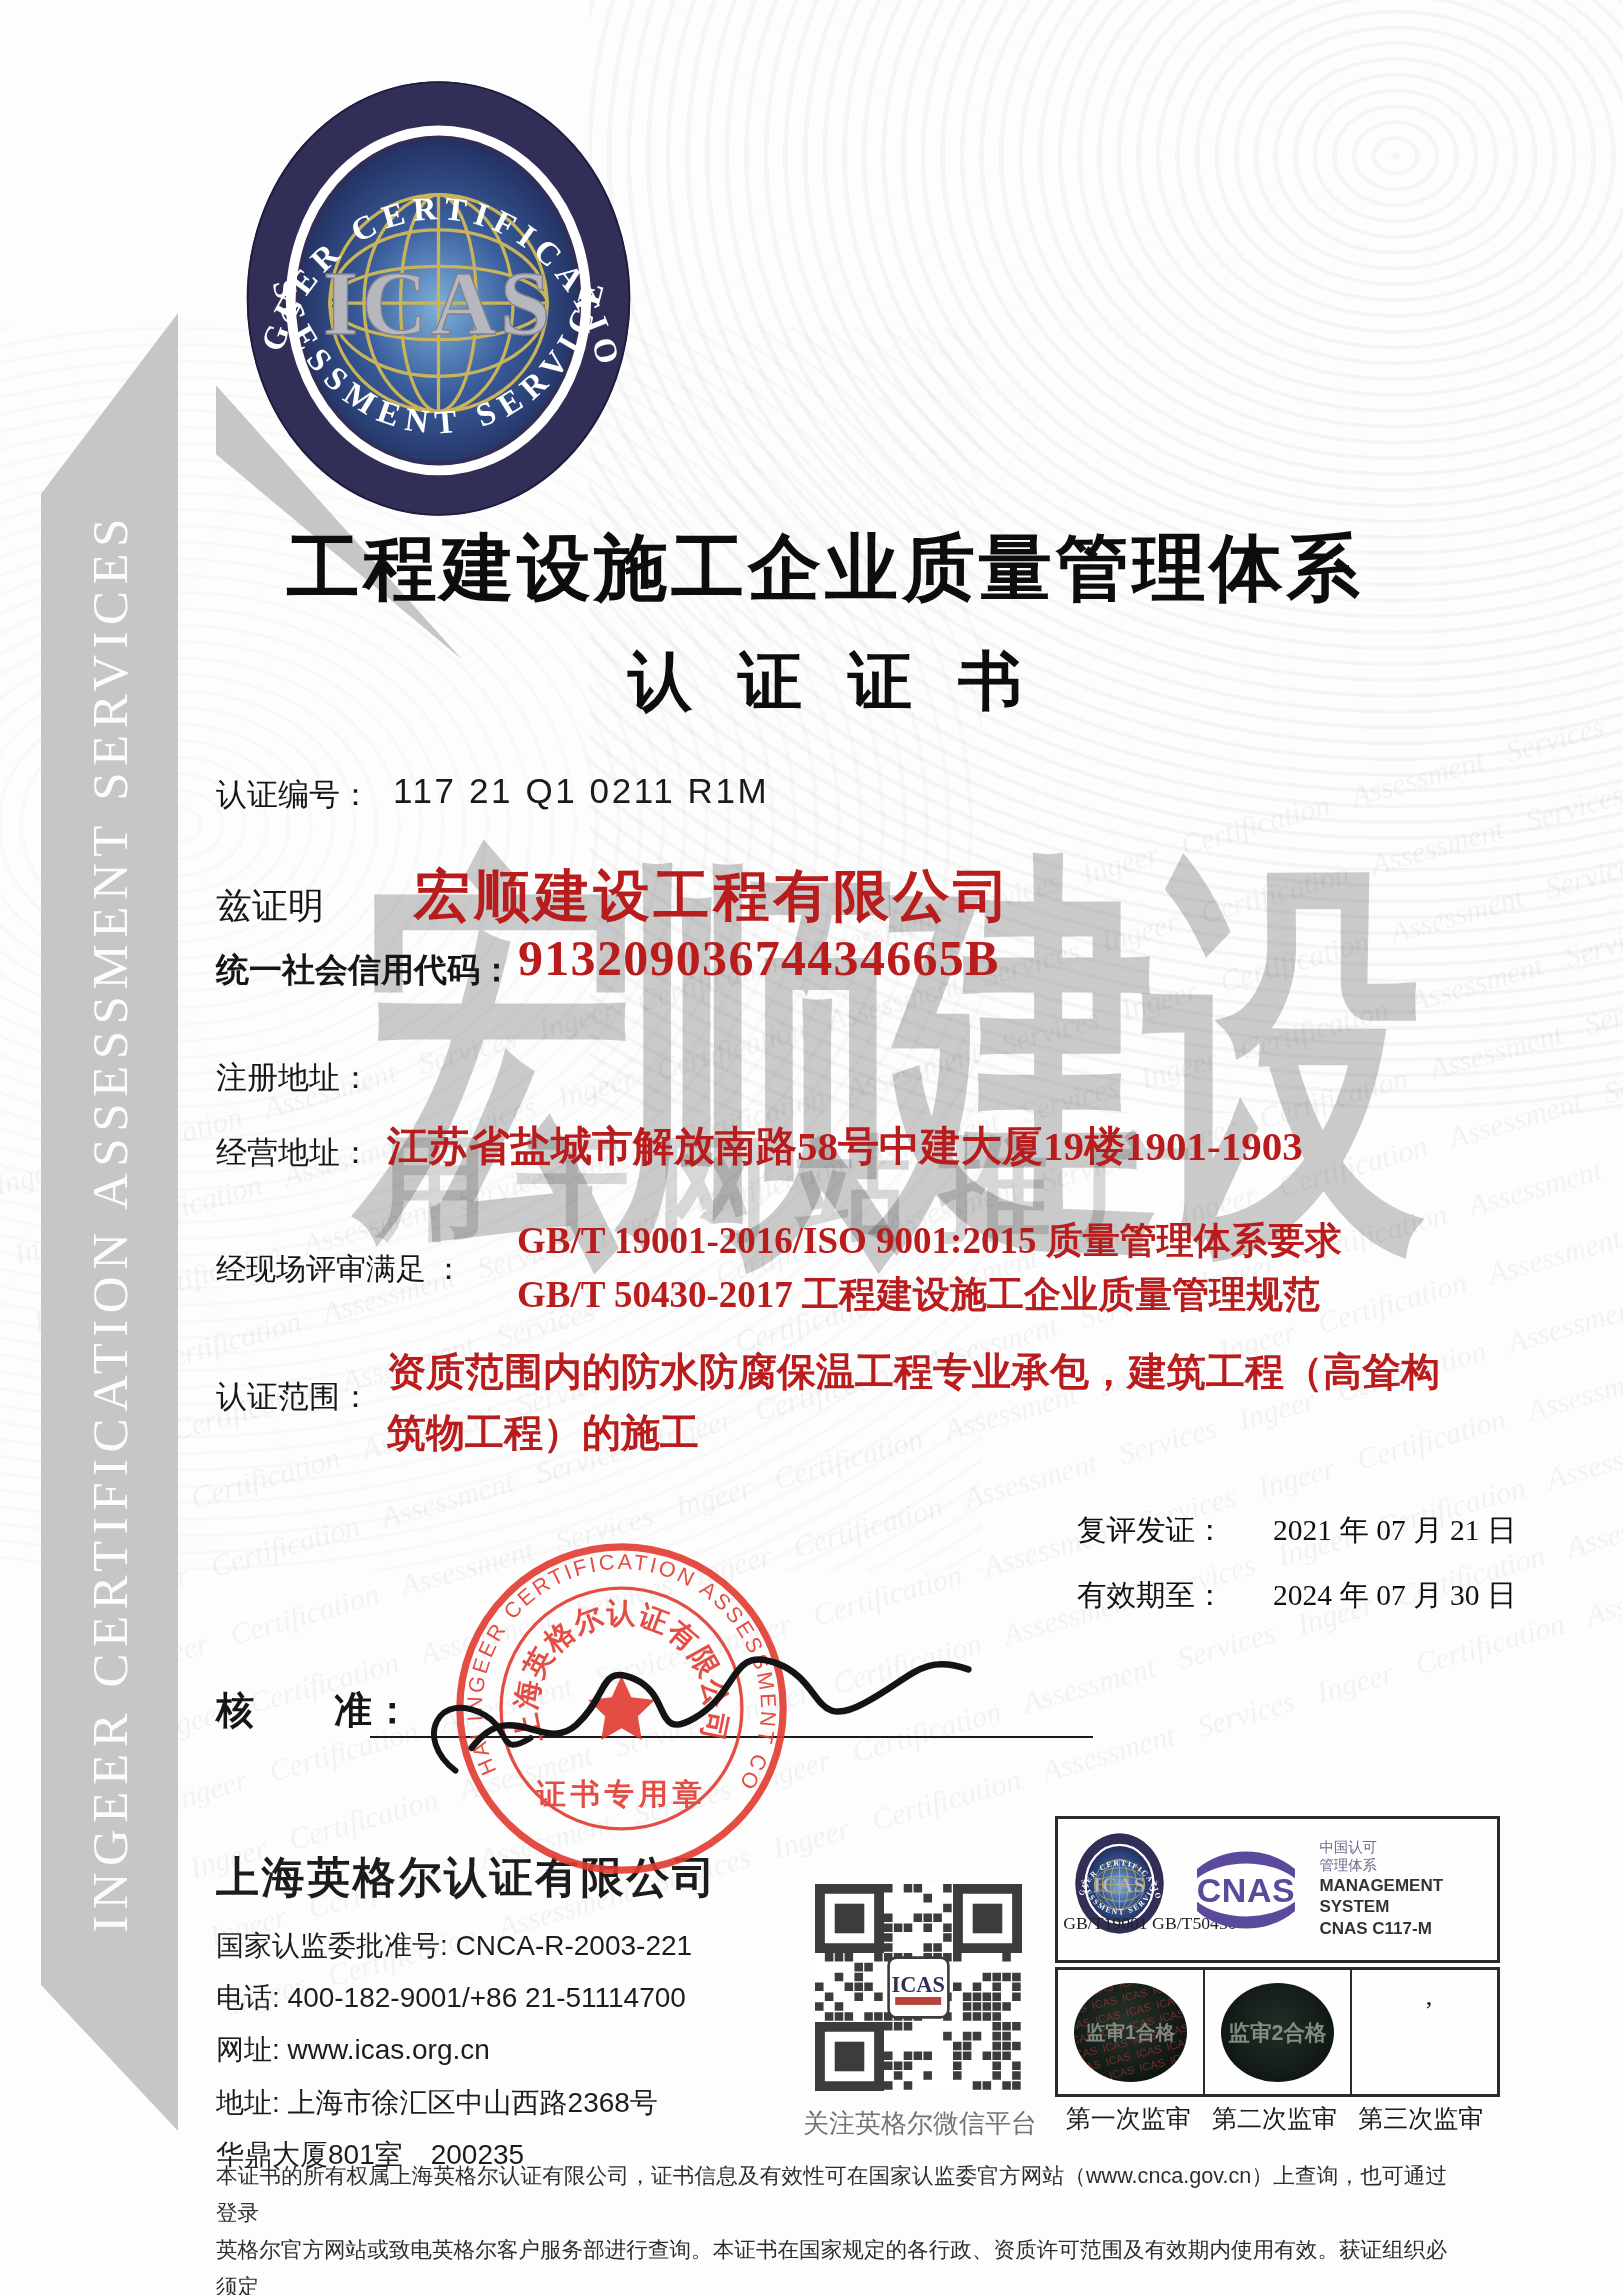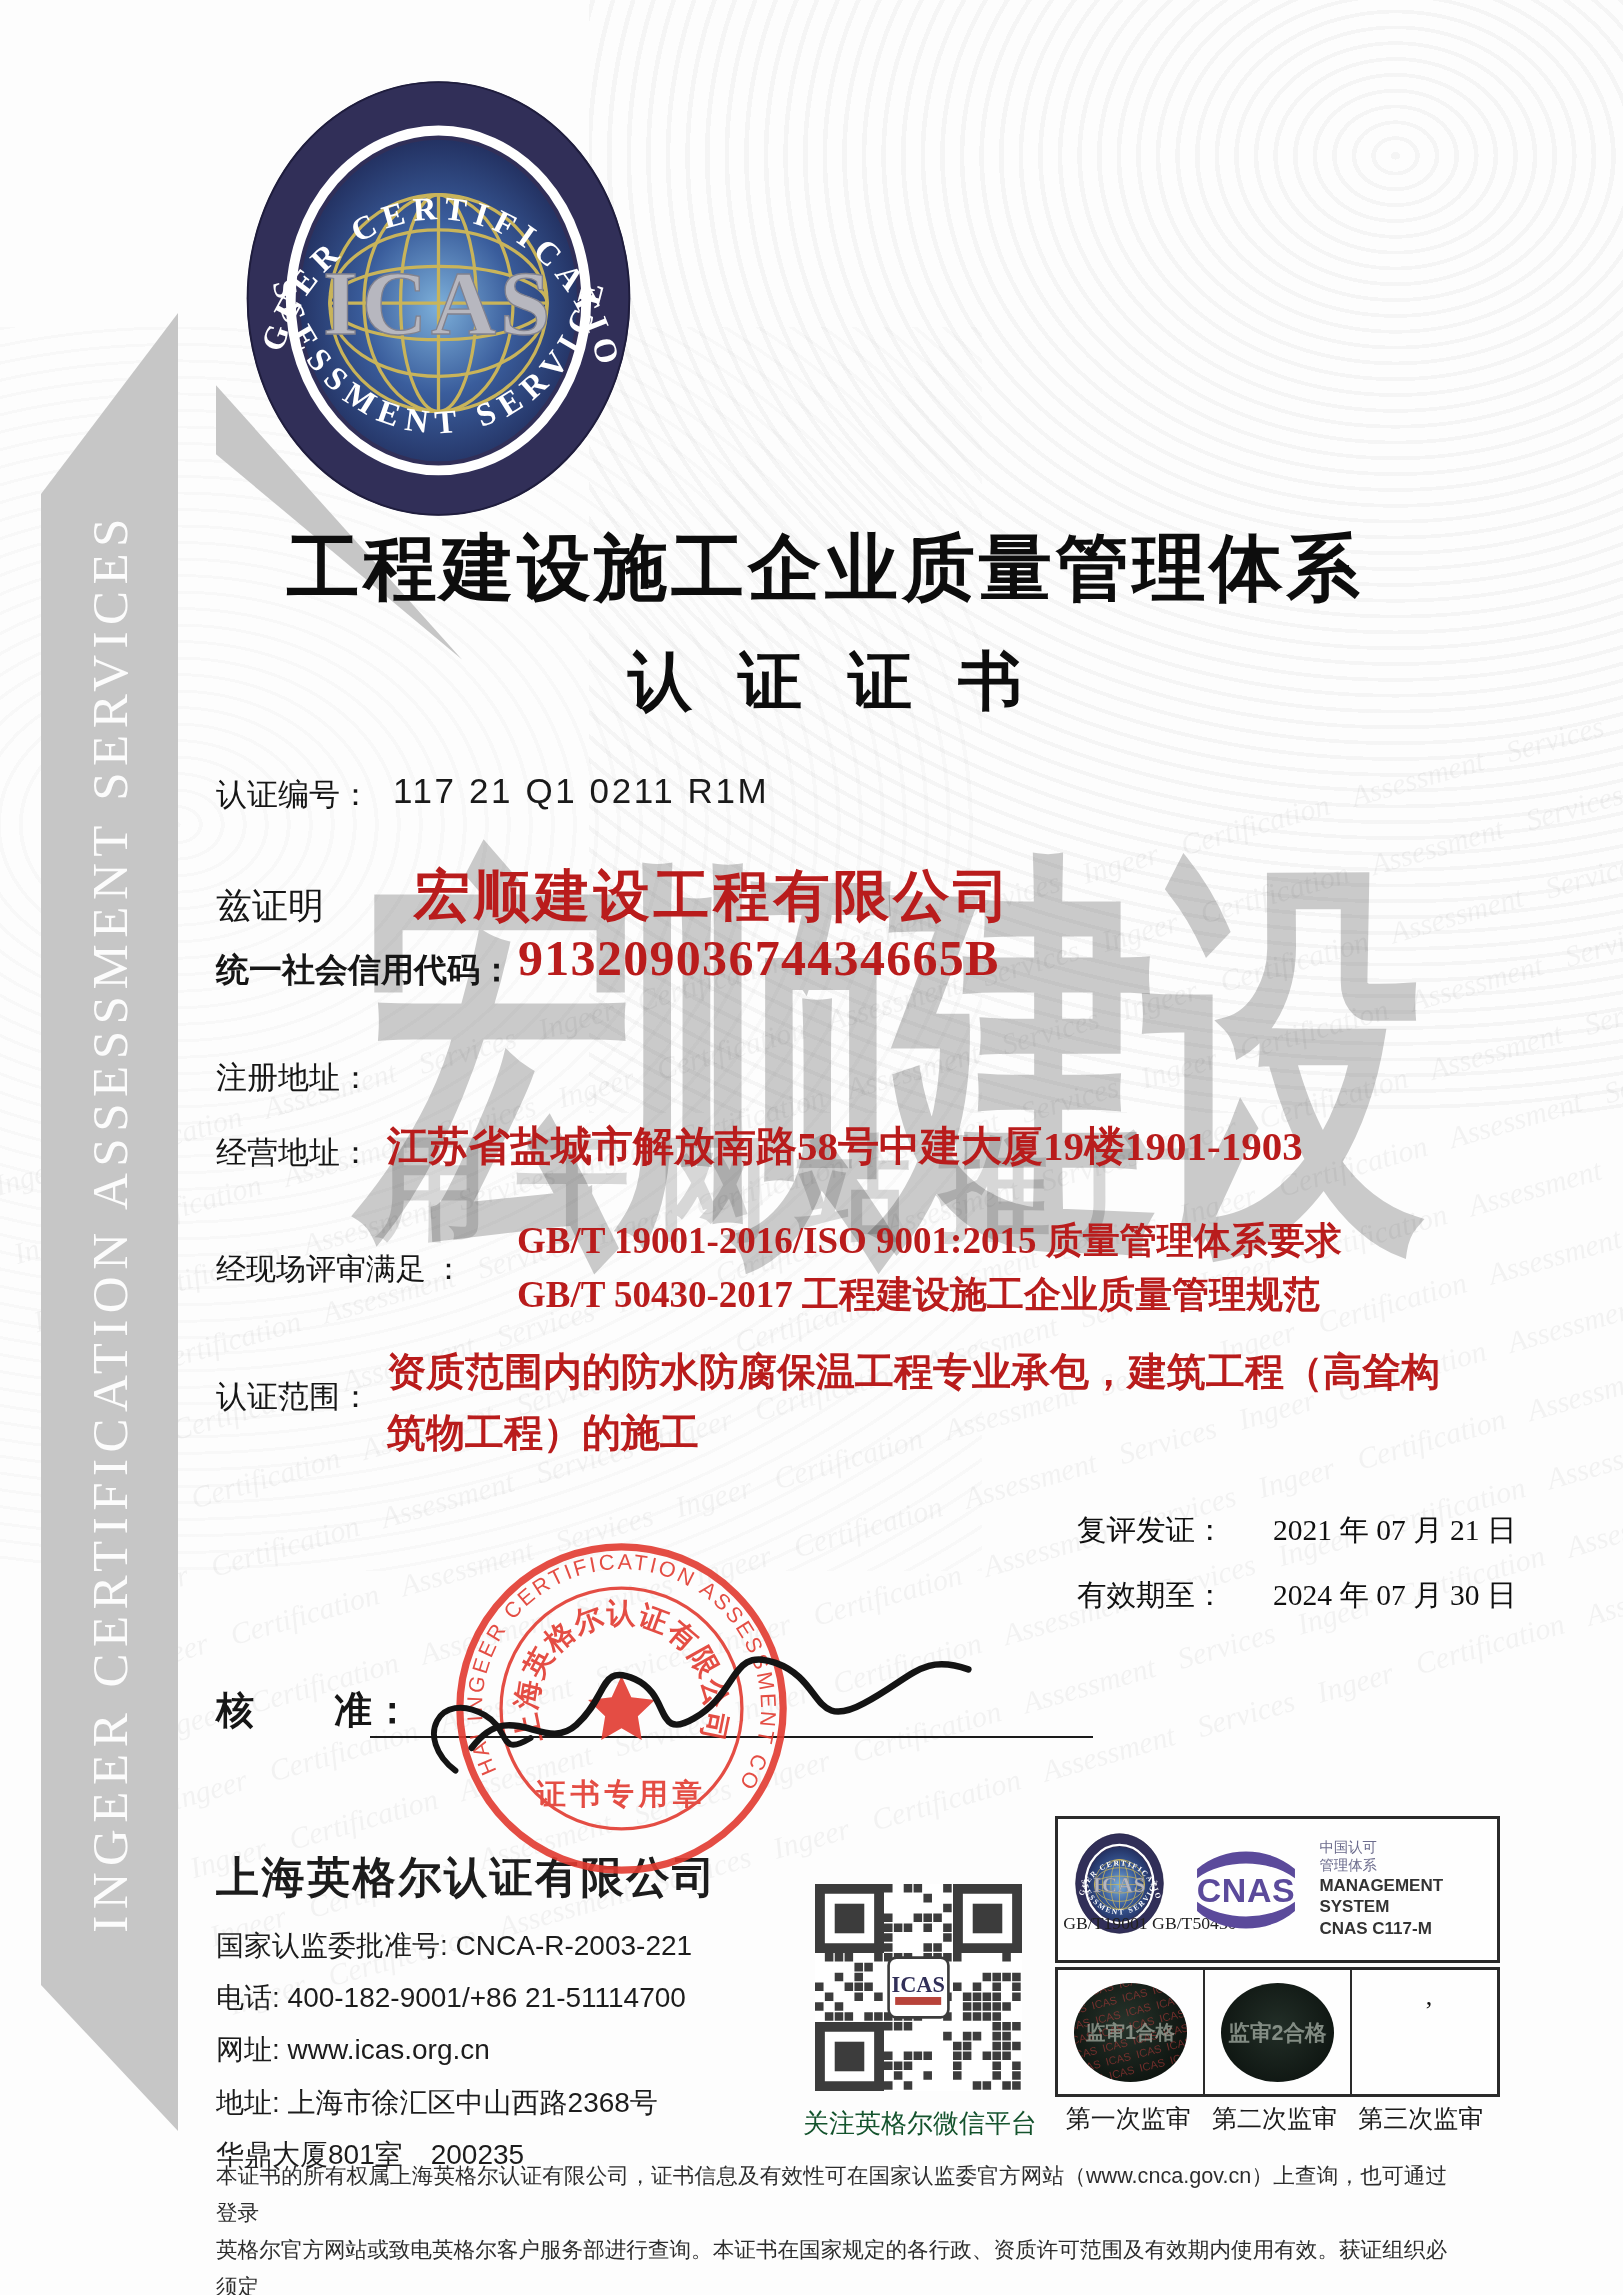--- a/index.html
+++ b/index.html
@@ -81,21 +81,21 @@
 
   
   .issuer{left:216px;top:1849px;z-index:5;font-family:"Liberation Sans",sans-serif;color:#1c1c1c;}
   .issuer .iname{font-size:43px;font-weight:bold;margin-bottom:19.6px;letter-spacing:2.6px;}
   .issuer .irow{font-size:28px;margin-bottom:14.4px;white-space:nowrap;}
 
   
   .qr{left:815px;top:1884px;width:207px;height:207px;z-index:5;background:#fff;}
   .qr svg{display:block;}
   .qr-caption{left:789px;top:2106px;width:262px;text-align:center;font-size:26px;z-index:5;
-    font-family:"Liberation Sans",sans-serif;color:#14532d;}
+    font-family:"Liberation Sans",sans-serif;color:#737373;}
 
   
   .acc-box1{left:1055px;top:1816px;width:439px;height:141px;border:3.3px solid #2a2a2a;z-index:5;
     background:rgba(255,255,255,0.55);display:flex;align-items:center;}
   .gb-text{position:absolute;left:5.2px;bottom:2.6px;font-size:17.7px;color:#222;
     font-family:"Liberation Serif",serif;white-space:nowrap;}
   .logo-small{width:89px;height:101px;margin-left:17px;margin-top:-9.2px;}
   .cnas{position:relative;width:124px;height:92px;margin-left:19.6px;}
   .cnas svg{display:block;}
   .cnas-lines{margin-left:11.8px;font-family:"Liberation Sans",sans-serif;}

